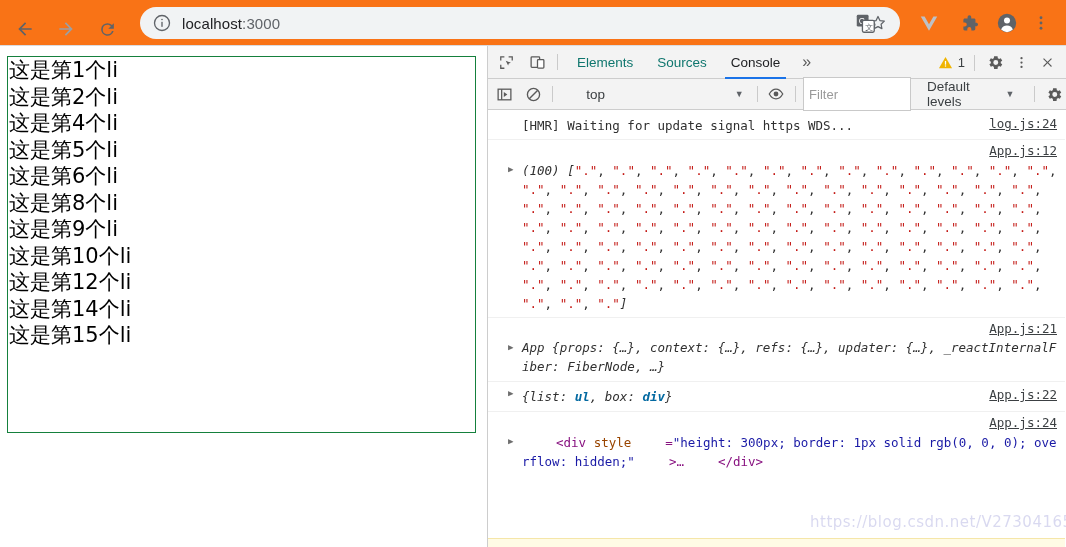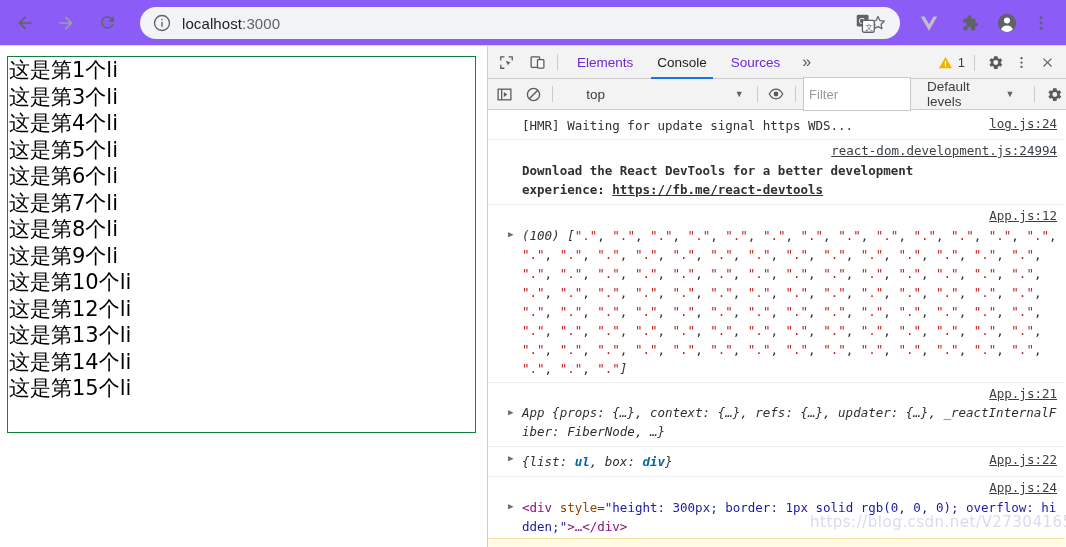--- a/index.html
+++ b/index.html
@@ -8,23 +8,23 @@
     width: 1066px; height: 547px;
     overflow: hidden;
     background: #ffffff;
     font-family: "Liberation Sans", sans-serif;
   }
 
   
   #browser-chrome {
     position: absolute; top: 0; left: 0;
     width: 1066px; height: 46px;
-    background: #8b5cf6;
+    background: #f97316;
     border-bottom: 1px solid #dadce0;
-    display: flex; align-items: center;
+    display: flex; align-items: flex-end;
   }
   .nav-btn {
     width: 32px; height: 32px;
     margin-left: 9px;
     display: flex; align-items: center; justify-content: center;
     border-radius: 50%;
     cursor: pointer;
   }
   .nav-btn svg { display: block; }
   #omnibox {
@@ -121,21 +121,21 @@
   .dt-sep {
     width: 1px; height: 16px;
     background: #cacaca;
     margin: 0 7px;
   }
   .dt-tab {
     height: 33px;
     padding: 0 12px;
     display: flex; align-items: center;
     font-size: 13.5px;
-    color: #6d28d9;
+    color: #0f766e;
     cursor: pointer;
     position: relative;
   }
   .dt-tab.active { color: #202124; }
   .dt-tab.active::after {
     content: "";
     position: absolute;
     left: 6px; right: 6px; bottom: 0;
     height: 2px;
     background: #1a73e8;
@@ -252,21 +252,21 @@
     font-weight: bold;
     line-height: 19px;
     color: #303030;
     padding-right: 6px;
   }
   .react-banner a {
     color: #303030;
     text-decoration: underline;
   }
   .str { color: #c41a16; font-style: normal; }
-  .tagname { color: #881280; }
+  .tagname { color: #881280; margin-left: 34px; }
   .attrname { color: #994500; }
   .attrval { color: #1a1aa6; }
   .punct-el { color: #881280; }
   .node-ref { color: #0369a1; font-weight: bold; font-style: italic; }
 
   #array-msg .msg-body {
     font-style: italic;
     line-height: 19px;
     letter-spacing: 0px;
   }
@@ -367,30 +367,28 @@
       <circle cx="12" cy="12" r="1.9" fill="#5f6368"></circle>
       <circle cx="12" cy="19" r="1.9" fill="#5f6368"></circle>
     </svg>
   </div>
 </div>
 
 <div id="page-viewport">
   <div id="content-box">
     <ul id="content-list">
       <li>这是第1个li</li>
-      <li>这是第3个li</li>
+      <li>这是第2个li</li>
       <li>这是第4个li</li>
       <li>这是第5个li</li>
       <li>这是第6个li</li>
-      <li>这是第7个li</li>
       <li>这是第8个li</li>
       <li>这是第9个li</li>
       <li>这是第10个li</li>
       <li>这是第12个li</li>
-      <li>这是第13个li</li>
       <li>这是第14个li</li>
       <li>这是第15个li</li>
 
     </ul>
   </div>
 </div>
 
 <div id="devtools">
 
   <div id="devtools-tabbar">
@@ -407,25 +405,25 @@
         <rect x="3" y="4" width="12" height="15" rx="1.2" fill="none" stroke="#5a5a5a" stroke-width="1.8"></rect>
         <rect x="12" y="8" width="9" height="12" rx="1.2" fill="#ffffff" stroke="#5a5a5a" stroke-width="1.8"></rect>
       </svg>
     </div>
 
     <div class="dt-sep"></div>
 
     <div class="dt-tab">
       <span>Elements</span>
     </div>
+    <div class="dt-tab">
+      <span>Sources</span>
+    </div>
     <div class="dt-tab active">
       <span>Console</span>
-    </div>
-    <div class="dt-tab">
-      <span>Sources</span>
     </div>
     <div id="dt-more-tabs">
       <span>»</span>
     </div>
 
     <div id="dt-tabbar-right">
       <div id="warning-badge">
         <svg width="15" height="15" viewBox="0 0 24 24">
           <path d="M12 3L22.5 21H1.5L12 3z" fill="#f0b400"></path>
           <rect x="11" y="9.5" width="2" height="6" fill="#ffffff"></rect>
@@ -509,27 +507,20 @@
     </div>
   </div>
 
   <div id="console-messages">
 
     <div class="msg" style="padding-top:5px;padding-bottom:4px">
       <span class="msg-link">log.js:24</span>
       <div class="msg-body">[HMR] Waiting for update signal https WDS...</div>
     </div>
 
-    <div class="msg" style="padding-top:3px;padding-bottom:5px">
-      <span class="msg-link" style="top:3px">react-dom.development.js:24994</span>
-      <div class="react-banner" style="margin-top:18px">
-        <span>Download the React DevTools for a better development</span><br>
-        <span>experience: </span><a href="#">https://fb.me/react-devtools</a>
-      </div>
-    </div>
 
     <div class="msg" id="array-msg" style="padding-top:3px;padding-bottom:4px">
       <span class="msg-arrow" style="top:24px">▶</span>
       <span class="msg-link" style="top:3px">App.js:12</span>
       <div class="msg-body" style="margin-top:18px"><span>(100) [</span><span id="array-items"><span class="str">"."</span><span>, </span><span class="str">"."</span><span>, </span><span class="str">"."</span><span>, </span><span class="str">"."</span><span>, </span><span class="str">"."</span><span>, </span><span class="str">"."</span><span>, </span><span class="str">"."</span><span>, </span><span class="str">"."</span><span>, </span><span class="str">"."</span><span>, </span><span class="str">"."</span><span>, </span><span class="str">"."</span><span>, </span><span class="str">"."</span><span>, </span><span class="str">"."</span><span>, </span><span class="str">"."</span><span>, </span><span class="str">"."</span><span>, </span><span class="str">"."</span><span>, </span><span class="str">"."</span><span>, </span><span class="str">"."</span><span>, </span><span class="str">"."</span><span>, </span><span class="str">"."</span><span>, </span><span class="str">"."</span><span>, </span><span class="str">"."</span><span>, </span><span class="str">"."</span><span>, </span><span class="str">"."</span><span>, </span><span class="str">"."</span><span>, </span><span class="str">"."</span><span>, </span><span class="str">"."</span><span>, </span><span class="str">"."</span><span>, </span><span class="str">"."</span><span>, </span><span class="str">"."</span><span>, </span><span class="str">"."</span><span>, </span><span class="str">"."</span><span>, </span><span class="str">"."</span><span>, </span><span class="str">"."</span><span>, </span><span class="str">"."</span><span>, </span><span class="str">"."</span><span>, </span><span class="str">"."</span><span>, </span><span class="str">"."</span><span>, </span><span class="str">"."</span><span>, </span><span class="str">"."</span><span>, </span><span class="str">"."</span><span>, </span><span class="str">"."</span><span>, </span><span class="str">"."</span><span>, </span><span class="str">"."</span><span>, </span><span class="str">"."</span><span>, </span><span class="str">"."</span><span>, </span><span class="str">"."</span><span>, </span><span class="str">"."</span><span>, </span><span class="str">"."</span><span>, </span><span class="str">"."</span><span>, </span><span class="str">"."</span><span>, </span><span class="str">"."</span><span>, </span><span class="str">"."</span><span>, </span><span class="str">"."</span><span>, </span><span class="str">"."</span><span>, </span><span class="str">"."</span><span>, </span><span class="str">"."</span><span>, </span><span class="str">"."</span><span>, </span><span class="str">"."</span><span>, </span><span class="str">"."</span><span>, </span><span class="str">"."</span><span>, </span><span class="str">"."</span><span>, </span><span class="str">"."</span><span>, </span><span class="str">"."</span><span>, </span><span class="str">"."</span><span>, </span><span class="str">"."</span><span>, </span><span class="str">"."</span><span>, </span><span class="str">"."</span><span>, </span><span class="str">"."</span><span>, </span><span class="str">"."</span><span>, </span><span class="str">"."</span><span>, </span><span class="str">"."</span><span>, </span><span class="str">"."</span><span>, </span><span class="str">"."</span><span>, </span><span class="str">"."</span><span>, </span><span class="str">"."</span><span>, </span><span class="str">"."</span><span>, </span><span class="str">"."</span><span>, </span><span class="str">"."</span><span>, </span><span class="str">"."</span><span>, </span><span class="str">"."</span><span>, </span><span class="str">"."</span><span>, </span><span class="str">"."</span><span>, </span><span class="str">"."</span><span>, </span><span class="str">"."</span><span>, </span><span class="str">"."</span><span>, </span><span class="str">"."</span><span>, </span><span class="str">"."</span><span>, </span><span class="str">"."</span><span>, </span><span class="str">"."</span><span>, </span><span class="str">"."</span><span>, </span><span class="str">"."</span><span>, </span><span class="str">"."</span><span>, </span><span class="str">"."</span><span>, </span><span class="str">"."</span><span>, </span><span class="str">"."</span><span>, </span><span class="str">"."</span><span>, </span><span class="str">"."</span><span>, </span><span class="str">"."</span><span>, </span><span class="str">"."</span></span><span>]</span></div>
     </div>
 
     <div class="msg" style="padding-top:3px;padding-bottom:5px">
       <span class="msg-arrow" style="top:24px">▶</span>
       <span class="msg-link" style="top:3px">App.js:21</span>

